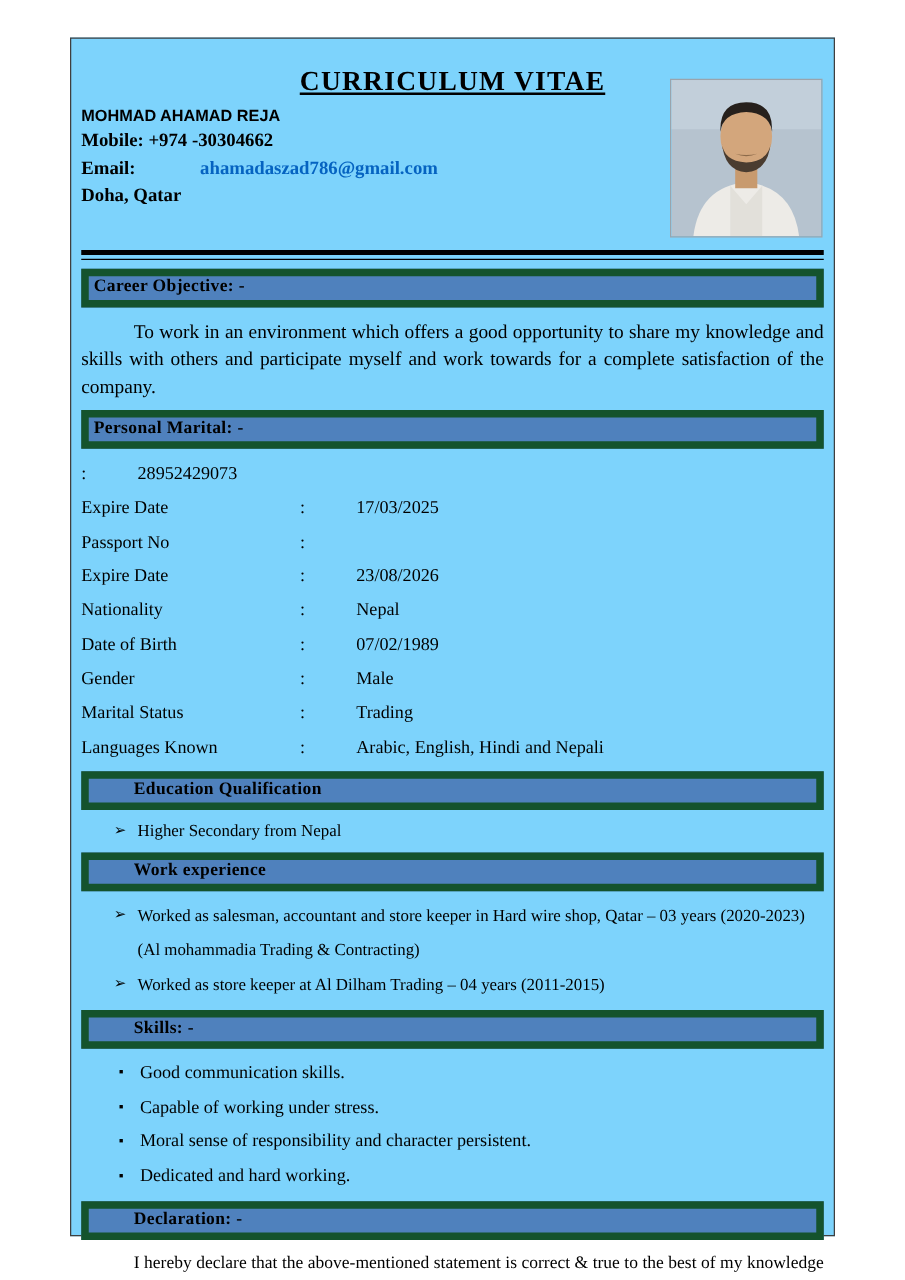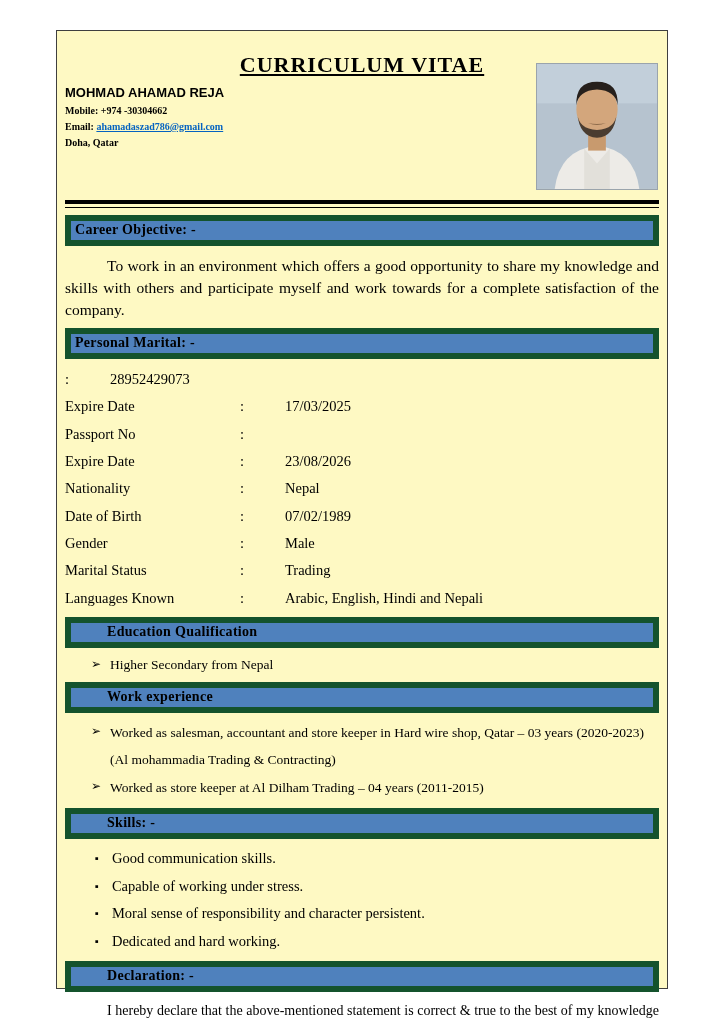--- a/index.html
+++ b/index.html
@@ -9,39 +9,39 @@
     font-family:"Liberation Serif", serif;
     color:#000;
     overflow:hidden;
   }
   .page {
     width:612px; height:959px;
     margin:30px auto 0;
     border:1.6px solid #3f3f3f;
     padding:13px 8px 0 8px;
     position:relative;
-    background:#fef9c3;
+    background:#7dd3fc;
   }
 
   
   .header { position:relative; min-height:142px; }
   .cv-title {
     text-align:center;
     font-size:22px; font-weight:bold;
     letter-spacing:1px;
     text-decoration:underline;
     margin-top:8px;
   }
   .name-line {
     font-family:"Liberation Sans", sans-serif;
     font-weight:bold; font-size:13px;
     margin-top:7px;
   }
-  .contact-line { font-size:10px; font-weight:bold; margin-top:5px; }
-  .email-link { color:#0563c1; text-decoration:underline; cursor:pointer; }
+  .contact-line { font-size:15px; font-weight:bold; margin-top:5px; }
+  .email-link { color:#0563c1; cursor:pointer;margin-left:48px; }
   .photo {
     position:absolute; top:11px; right:1px;
     width:122px; height:127px;
     border:1px solid #9aa4ac;
     overflow:hidden;
   }
   .photo svg { display:block; }
 
   .double-rule {
     margin-top:6px;

